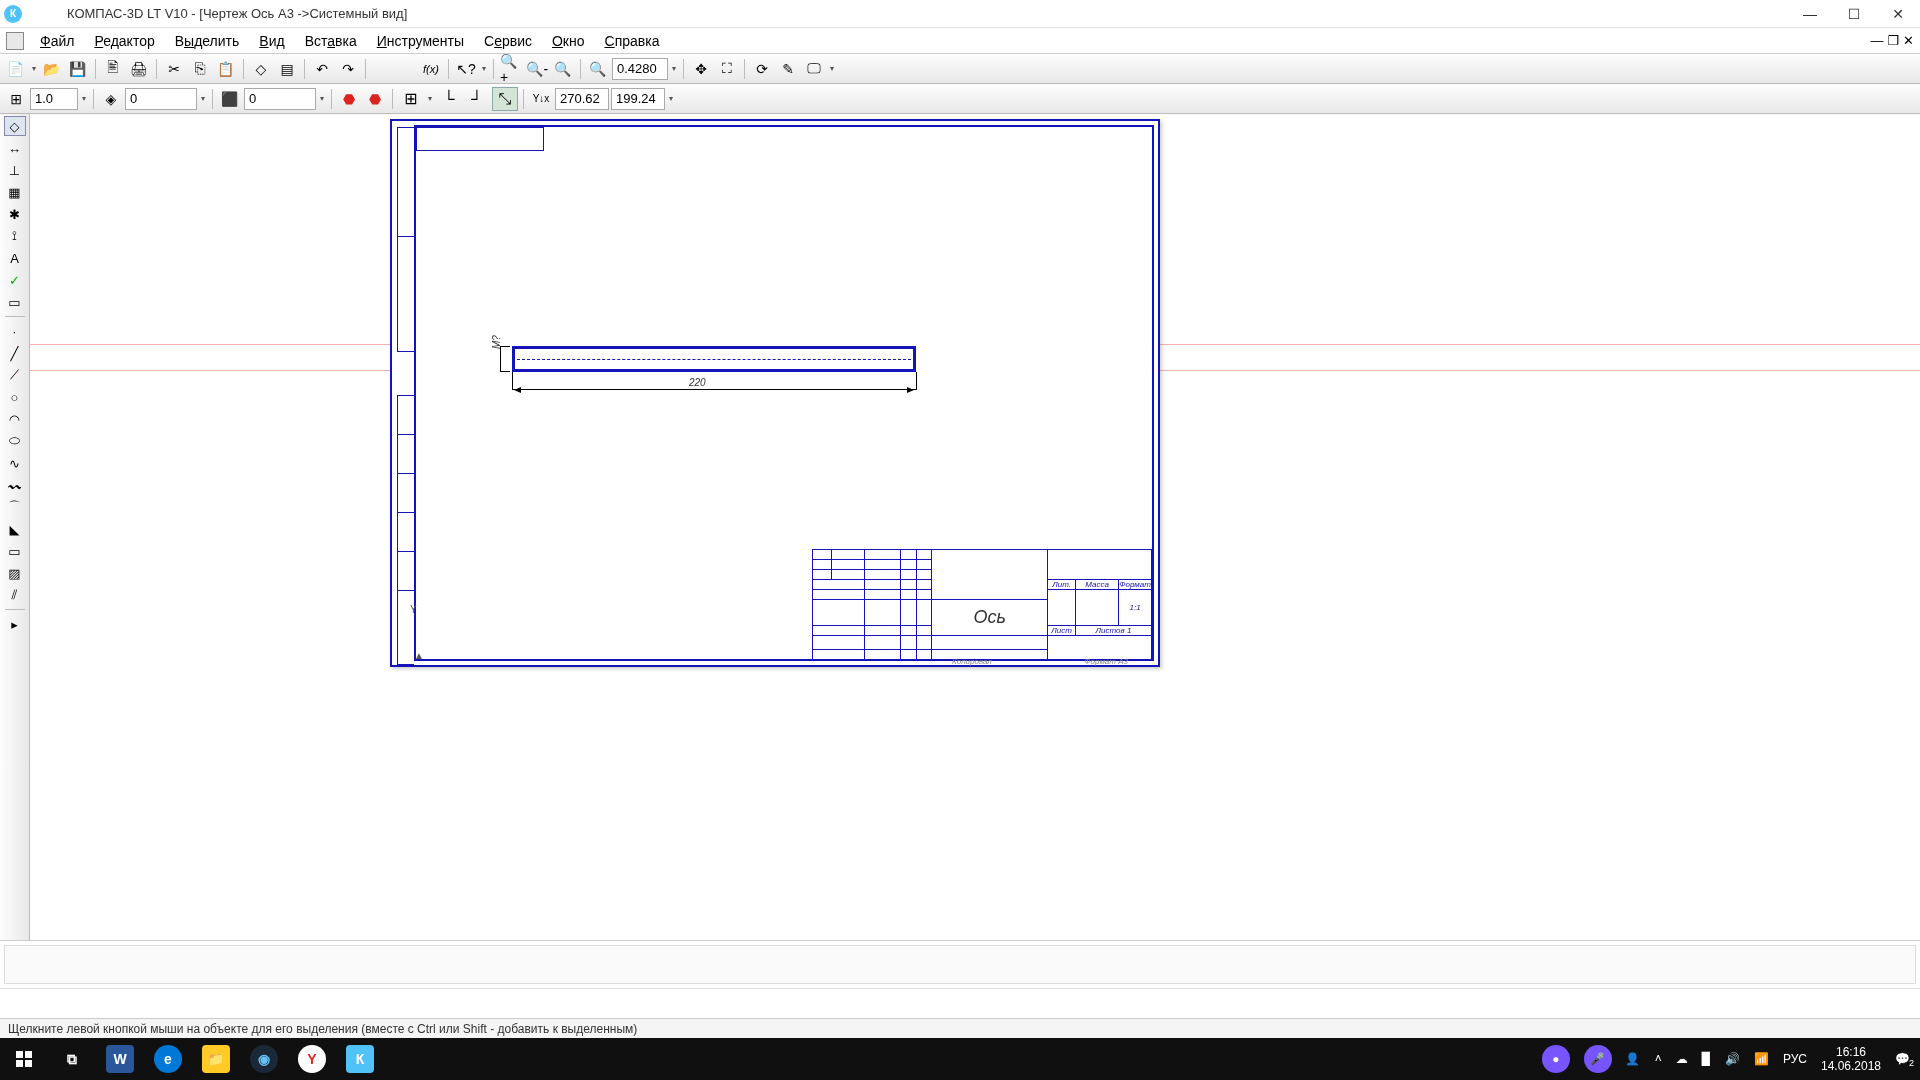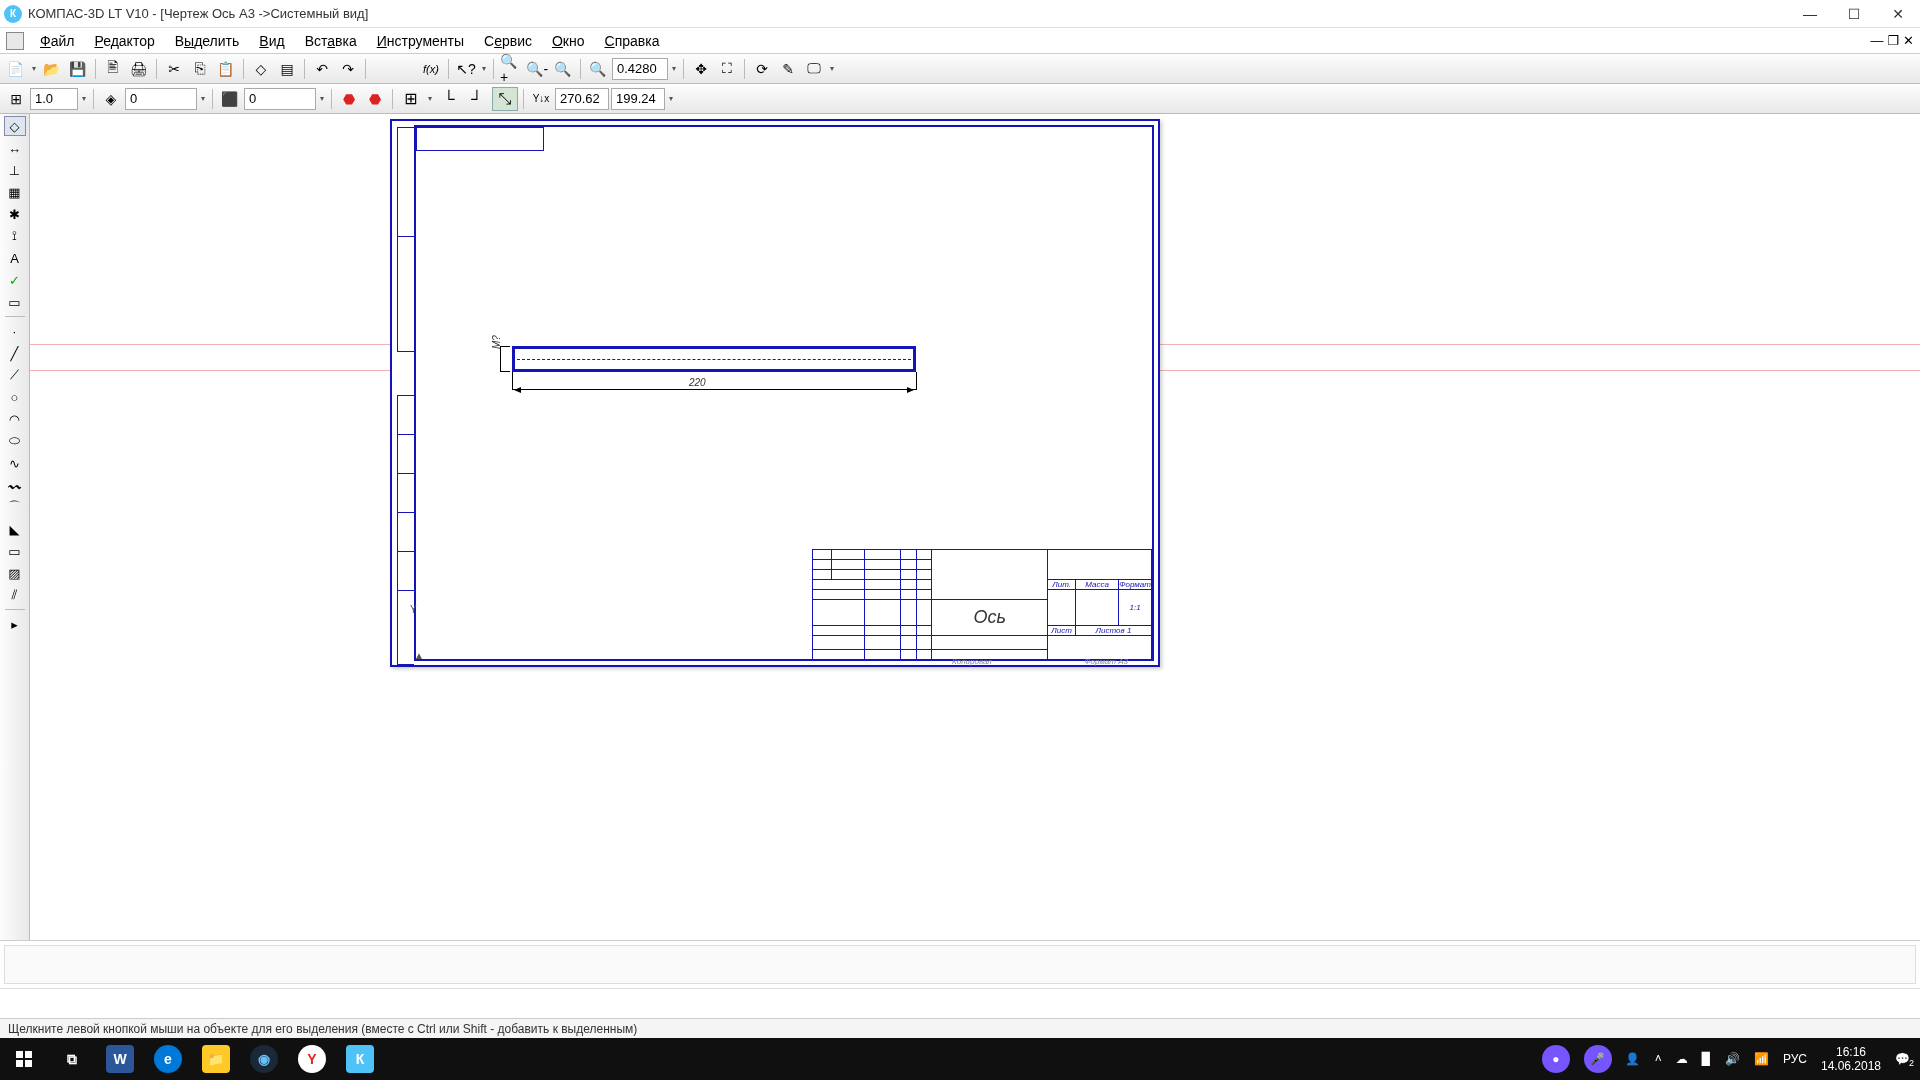--- a/index.html
+++ b/index.html
@@ -1,19 +1,19 @@
 <!DOCTYPE html>
 <html><head>
 <meta charset="utf-8">
 <style>
 * { margin: 0; padding: 0; box-sizing: border-box; font-family: "Segoe UI", Tahoma, sans-serif; }
 html, body { width: 1920px; height: 1080px; overflow: hidden; background: #fff; }
 .titlebar { height: 28px; background: #fff; display: flex; align-items: center; padding: 0 4px; border-bottom: 1px solid #e0e0e0; }
 .titlebar .app-icon { width: 18px; height: 18px; border-radius: 50%; background: #4fc3f7; display: flex; align-items: center; justify-content: center; font-size: 10px; font-weight: bold; color: #fff; margin-right: 6px; }
-.titlebar .title { font-size: 13px; color: #333; flex: 1; }
+.titlebar .title { font-size: 13px; color: #333; flex: 1; margin-left: 39px; }
 .titlebar .win-controls { display: flex; gap: 24px; padding-right: 8px; }
 .titlebar .win-controls span { font-size: 14px; color: #333; cursor: pointer; width: 20px; text-align: center; }
 .menubar { height: 26px; background: #fff; display: flex; align-items: center; padding-left: 30px; border-bottom: 1px solid #ccc; position: relative; }
 .menubar .mdi-icon { position: absolute; left: 6px; width: 18px; height: 18px; border: 1px solid #888; background: #e8e8e8; }
 .menubar .menu-item { padding: 3px 10px; font-size: 14px; color: #000; cursor: pointer; }
 .menubar .menu-item u { text-decoration: underline; }
 .menubar .mdi-controls { margin-left: auto; display: flex; gap: 4px; padding-right: 6px; font-size: 13px; }
 .toolbar { height: 30px; background: linear-gradient(#fdfdfd, #e8e8e8); border-bottom: 1px solid #bbb; display: flex; align-items: center; padding: 0 4px; gap: 2px; }
 .tb-btn { width: 24px; height: 24px; display: flex; align-items: center; justify-content: center; font-size: 14px; cursor: pointer; border: 1px solid transparent; border-radius: 2px; }
 .tb-sep { width: 1px; height: 20px; background: #bbb; margin: 0 3px; }

